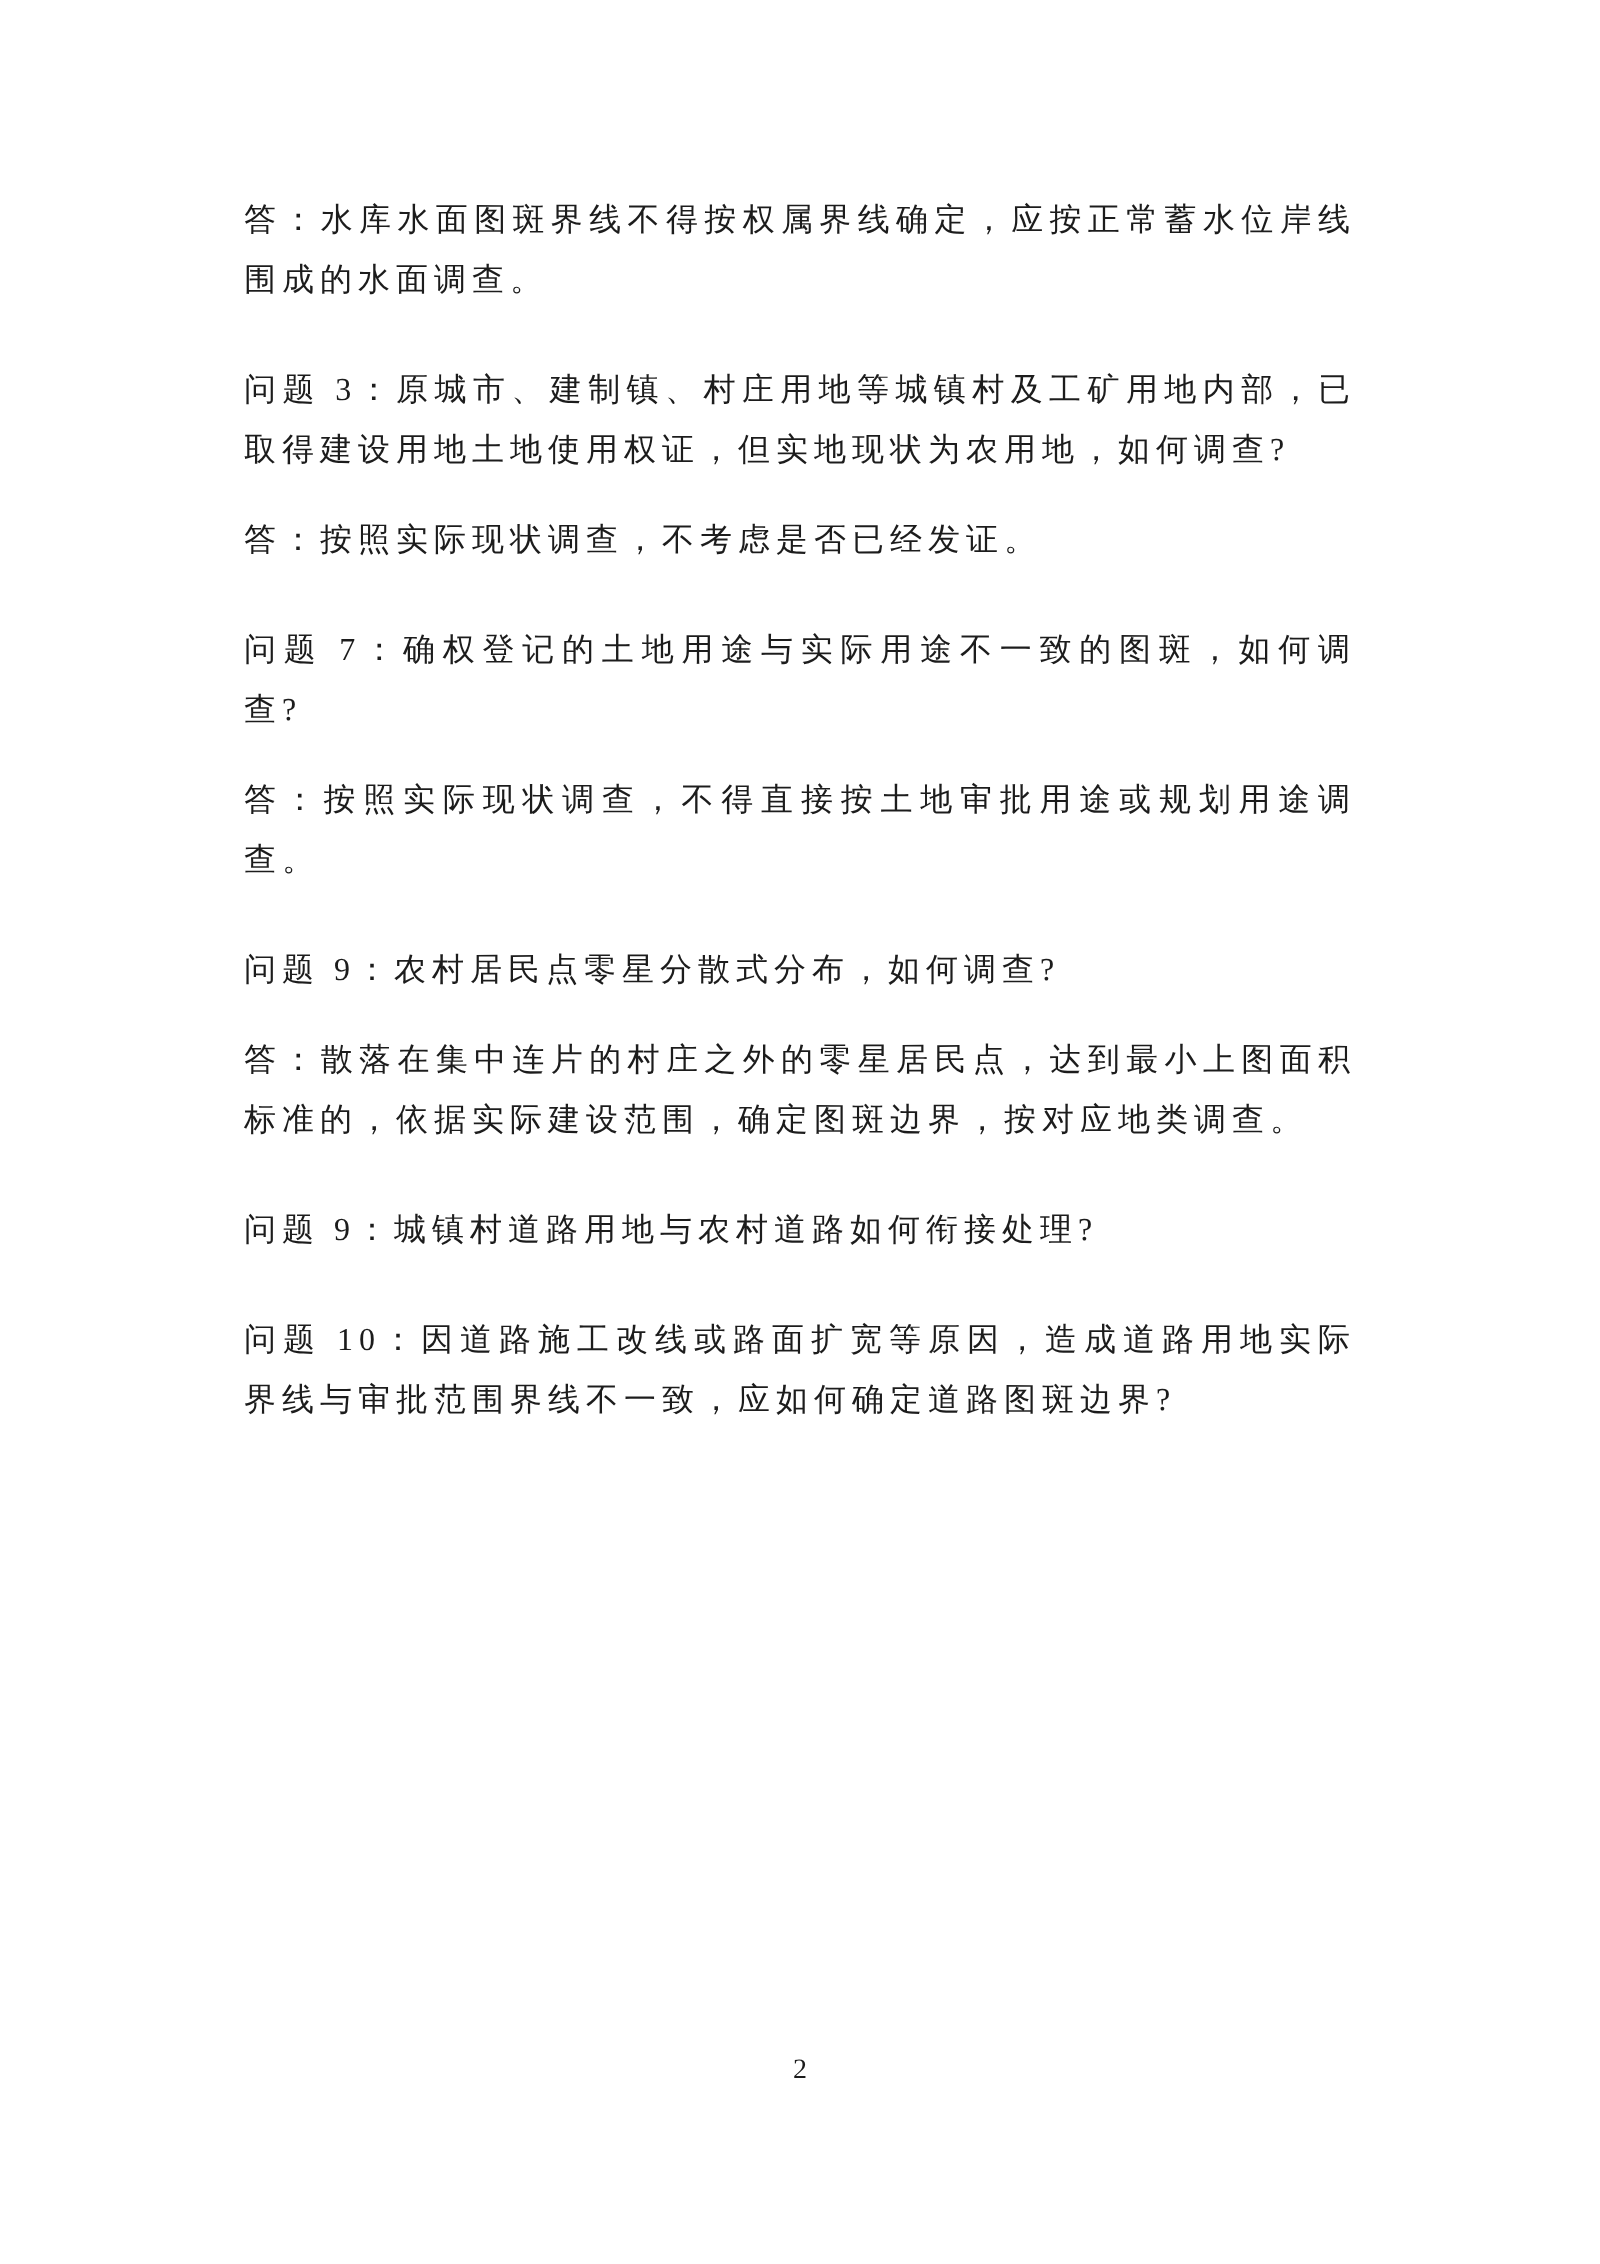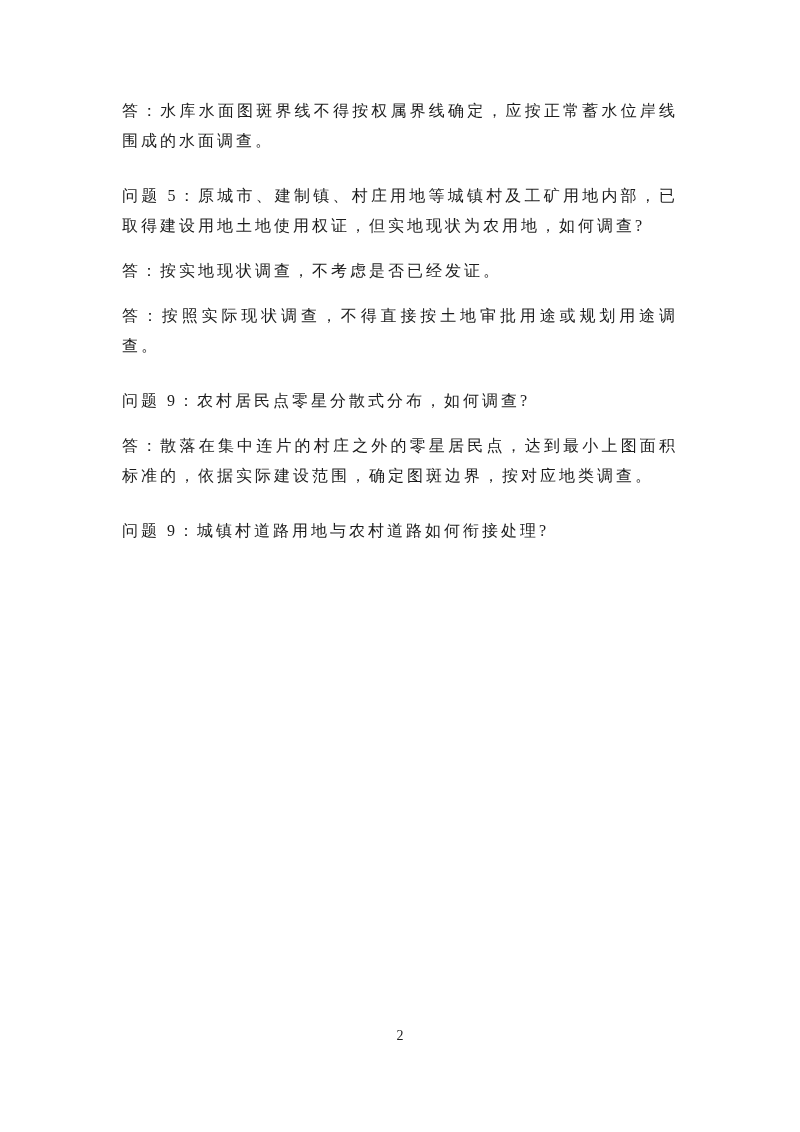--- a/index.html
+++ b/index.html
@@ -60,34 +60,36 @@
   }
 </style>
 </head>
 <body>
 
 <div class="page">
 
   <div class="content">
     <p class="para answer">答：水库水面图斑界线不得按权属界线确定，应按正常蓄水位岸线围成的水面调查。</p>
 
-    <p class="para question">问题 5：原城市、建制镇、村庄用地等城镇村及工矿用地内部，已取得建设用地土地使用权证，但实地现状为农用地，如何调查?</p>
+    <p class="para question">问题 3：原城市、建制镇、村庄用地等城镇村及工矿用地内部，已取得建设用地土地使用权证，但实地现状为农用地，如何调查?</p>
 
-    <p class="para answer">答：按实地现状调查，不考虑是否已经发证。</p>
+    <p class="para answer">答：按照实际现状调查，不考虑是否已经发证。</p>
 
+    <p class="para question">问题 7：确权登记的土地用途与实际用途不一致的图斑，如何调查?</p>
 
     <p class="para answer">答：按照实际现状调查，不得直接按土地审批用途或规划用途调查。</p>
 
     <p class="para question">问题 9：农村居民点零星分散式分布，如何调查?</p>
 
     <p class="para answer">答：散落在集中连片的村庄之外的零星居民点，达到最小上图面积标准的，依据实际建设范围，确定图斑边界，按对应地类调查。</p>
 
     <p class="para question">问题 9：城镇村道路用地与农村道路如何衔接处理?</p>
 
 
+    <p class="para question">问题 10：因道路施工改线或路面扩宽等原因，造成道路用地实际界线与审批范围界线不一致，应如何确定道路图斑边界?</p>
 
   </div>
 
   <div class="page-footer">
     <span class="page-number">2</span>
   </div>
 
 </div>
 
 </body></html>

